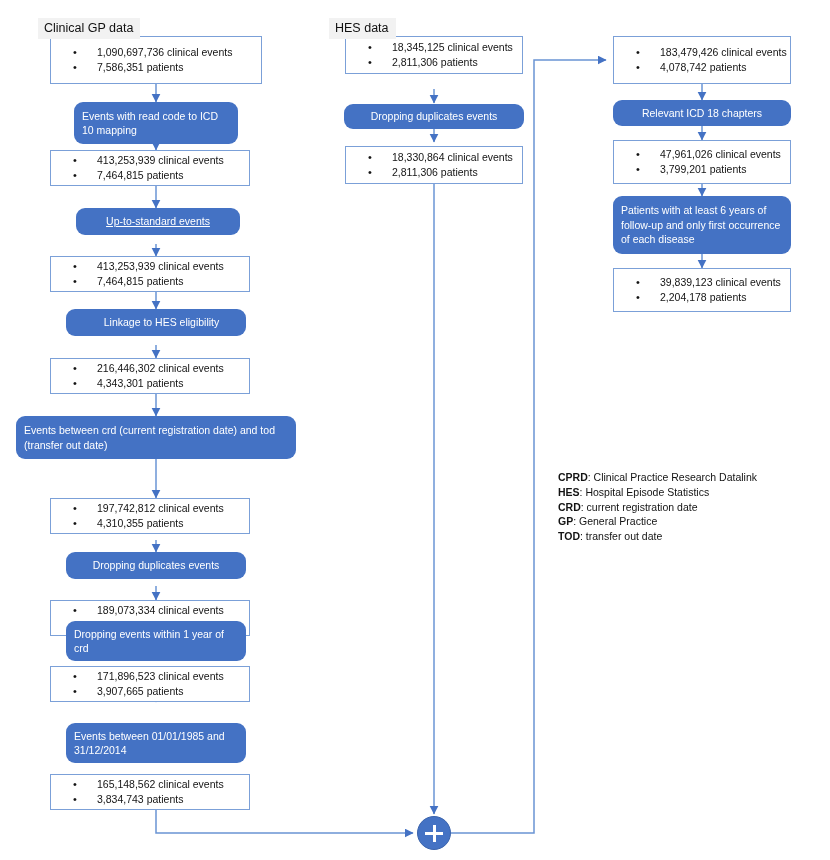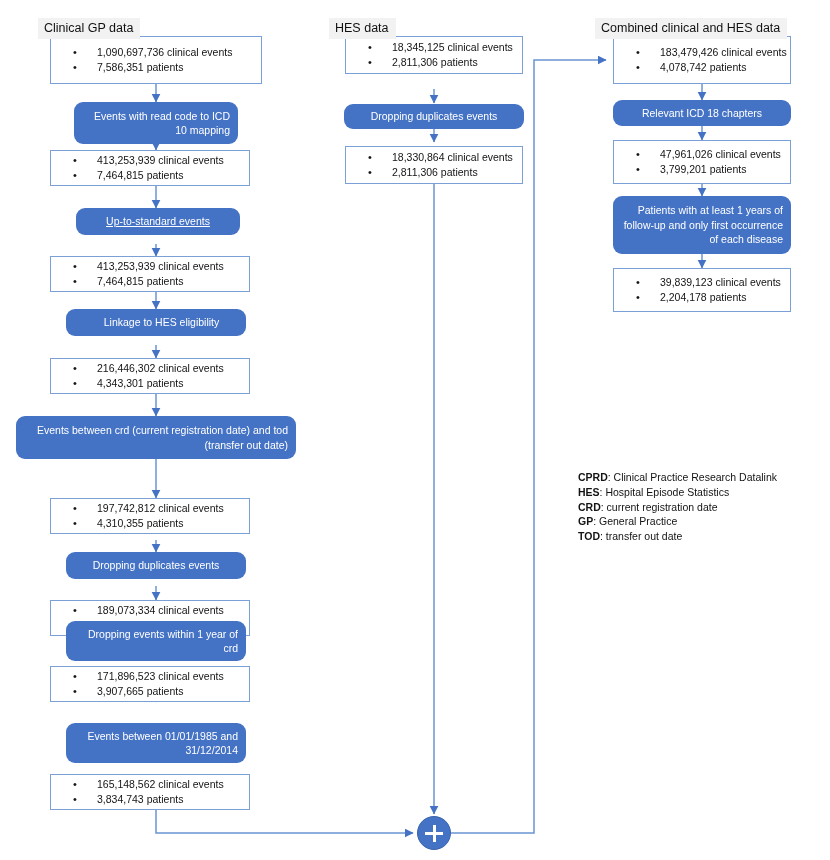--- a/index.html
+++ b/index.html
@@ -42,21 +42,21 @@
   }
 
   
   .procbox{
     background:#4472C4;
     border-radius:9px;
     color:#ffffff;
     font-size:10.5px;
     line-height:14.5px;
     display:flex;align-items:center;justify-content:center;
-    text-align:right;
+    text-align:left;
     padding:3px 8px;
     box-sizing:border-box;
   }
 
   
   .chip{
     position:absolute;z-index:3;
     background:#F2F2F2;
     color:#111111;
     font-size:12.5px;
@@ -123,21 +123,20 @@
 
       <line x1="702" y1="84" x2="702" y2="100" marker-end="url(#ar)"></line>
       <line x1="702" y1="126" x2="702" y2="140" marker-end="url(#ar)"></line>
       <line x1="702" y1="184" x2="702" y2="196" marker-end="url(#ar)"></line>
       <line x1="702" y1="254" x2="702" y2="268" marker-end="url(#ar)"></line>
     </g>
   </svg>
 
   <div class="chip" style="left:38px;top:18px;">Clinical GP data</div>
   <div class="chip" style="left:329px;top:18px;">HES data</div>
-  <div class="chip" style="left:595px;top:18px;">Combined clinical and HES data</div>
 
   <div class="node databox" style="left:50px;top:36px;width:212px;height:48px;">
     <ul>
       <li><span class="bullet">•</span><span>1,090,697,736 clinical events</span></li>
       <li><span class="bullet">•</span><span>7,586,351 patients</span></li>
     </ul>
   </div>
 
   <div class="node procbox" style="left:74px;top:102px;width:164px;height:42px;">Events with read code to ICD 10 mapping</div>
 
@@ -227,35 +226,35 @@
 
   <div class="node procbox" style="left:613px;top:100px;width:178px;height:26px;">Relevant ICD 18 chapters</div>
 
   <div class="node databox" style="left:613px;top:140px;width:178px;height:44px;">
     <ul>
       <li><span class="bullet">•</span><span>47,961,026 clinical events</span></li>
       <li><span class="bullet">•</span><span>3,799,201 patients</span></li>
     </ul>
   </div>
 
-  <div class="node procbox" style="left:613px;top:196px;width:178px;height:58px;">Patients with at least 1 years of follow-up  and only first occurrence of each disease</div>
+  <div class="node procbox" style="left:613px;top:196px;width:178px;height:58px;">Patients with at least 6 years of follow-up  and only first occurrence of each disease</div>
 
   <div class="node databox" style="left:613px;top:268px;width:178px;height:44px;">
     <ul>
       <li><span class="bullet">•</span><span>39,839,123 clinical events</span></li>
       <li><span class="bullet">•</span><span>2,204,178 patients</span></li>
     </ul>
   </div>
 
   <div class="plusnode" style="left:417px;top:816px;">
     <span class="bar h"></span>
     <span class="bar v"></span>
   </div>
 
-  <div class="legend" style="left:578px;top:470px;">
+  <div class="legend" style="left:558px;top:470px;">
     <div class="lrow"><b>CPRD</b>: <span>Clinical Practice Research Datalink</span></div>
     <div class="lrow"><b>HES</b>: <span>Hospital Episode Statistics</span></div>
     <div class="lrow"><b>CRD</b>: <span>current registration date</span></div>
     <div class="lrow"><b>GP</b>: <span>General Practice</span></div>
     <div class="lrow"><b>TOD</b>: <span>transfer out date</span></div>
   </div>
 
 </div>
 
 </body></html>

